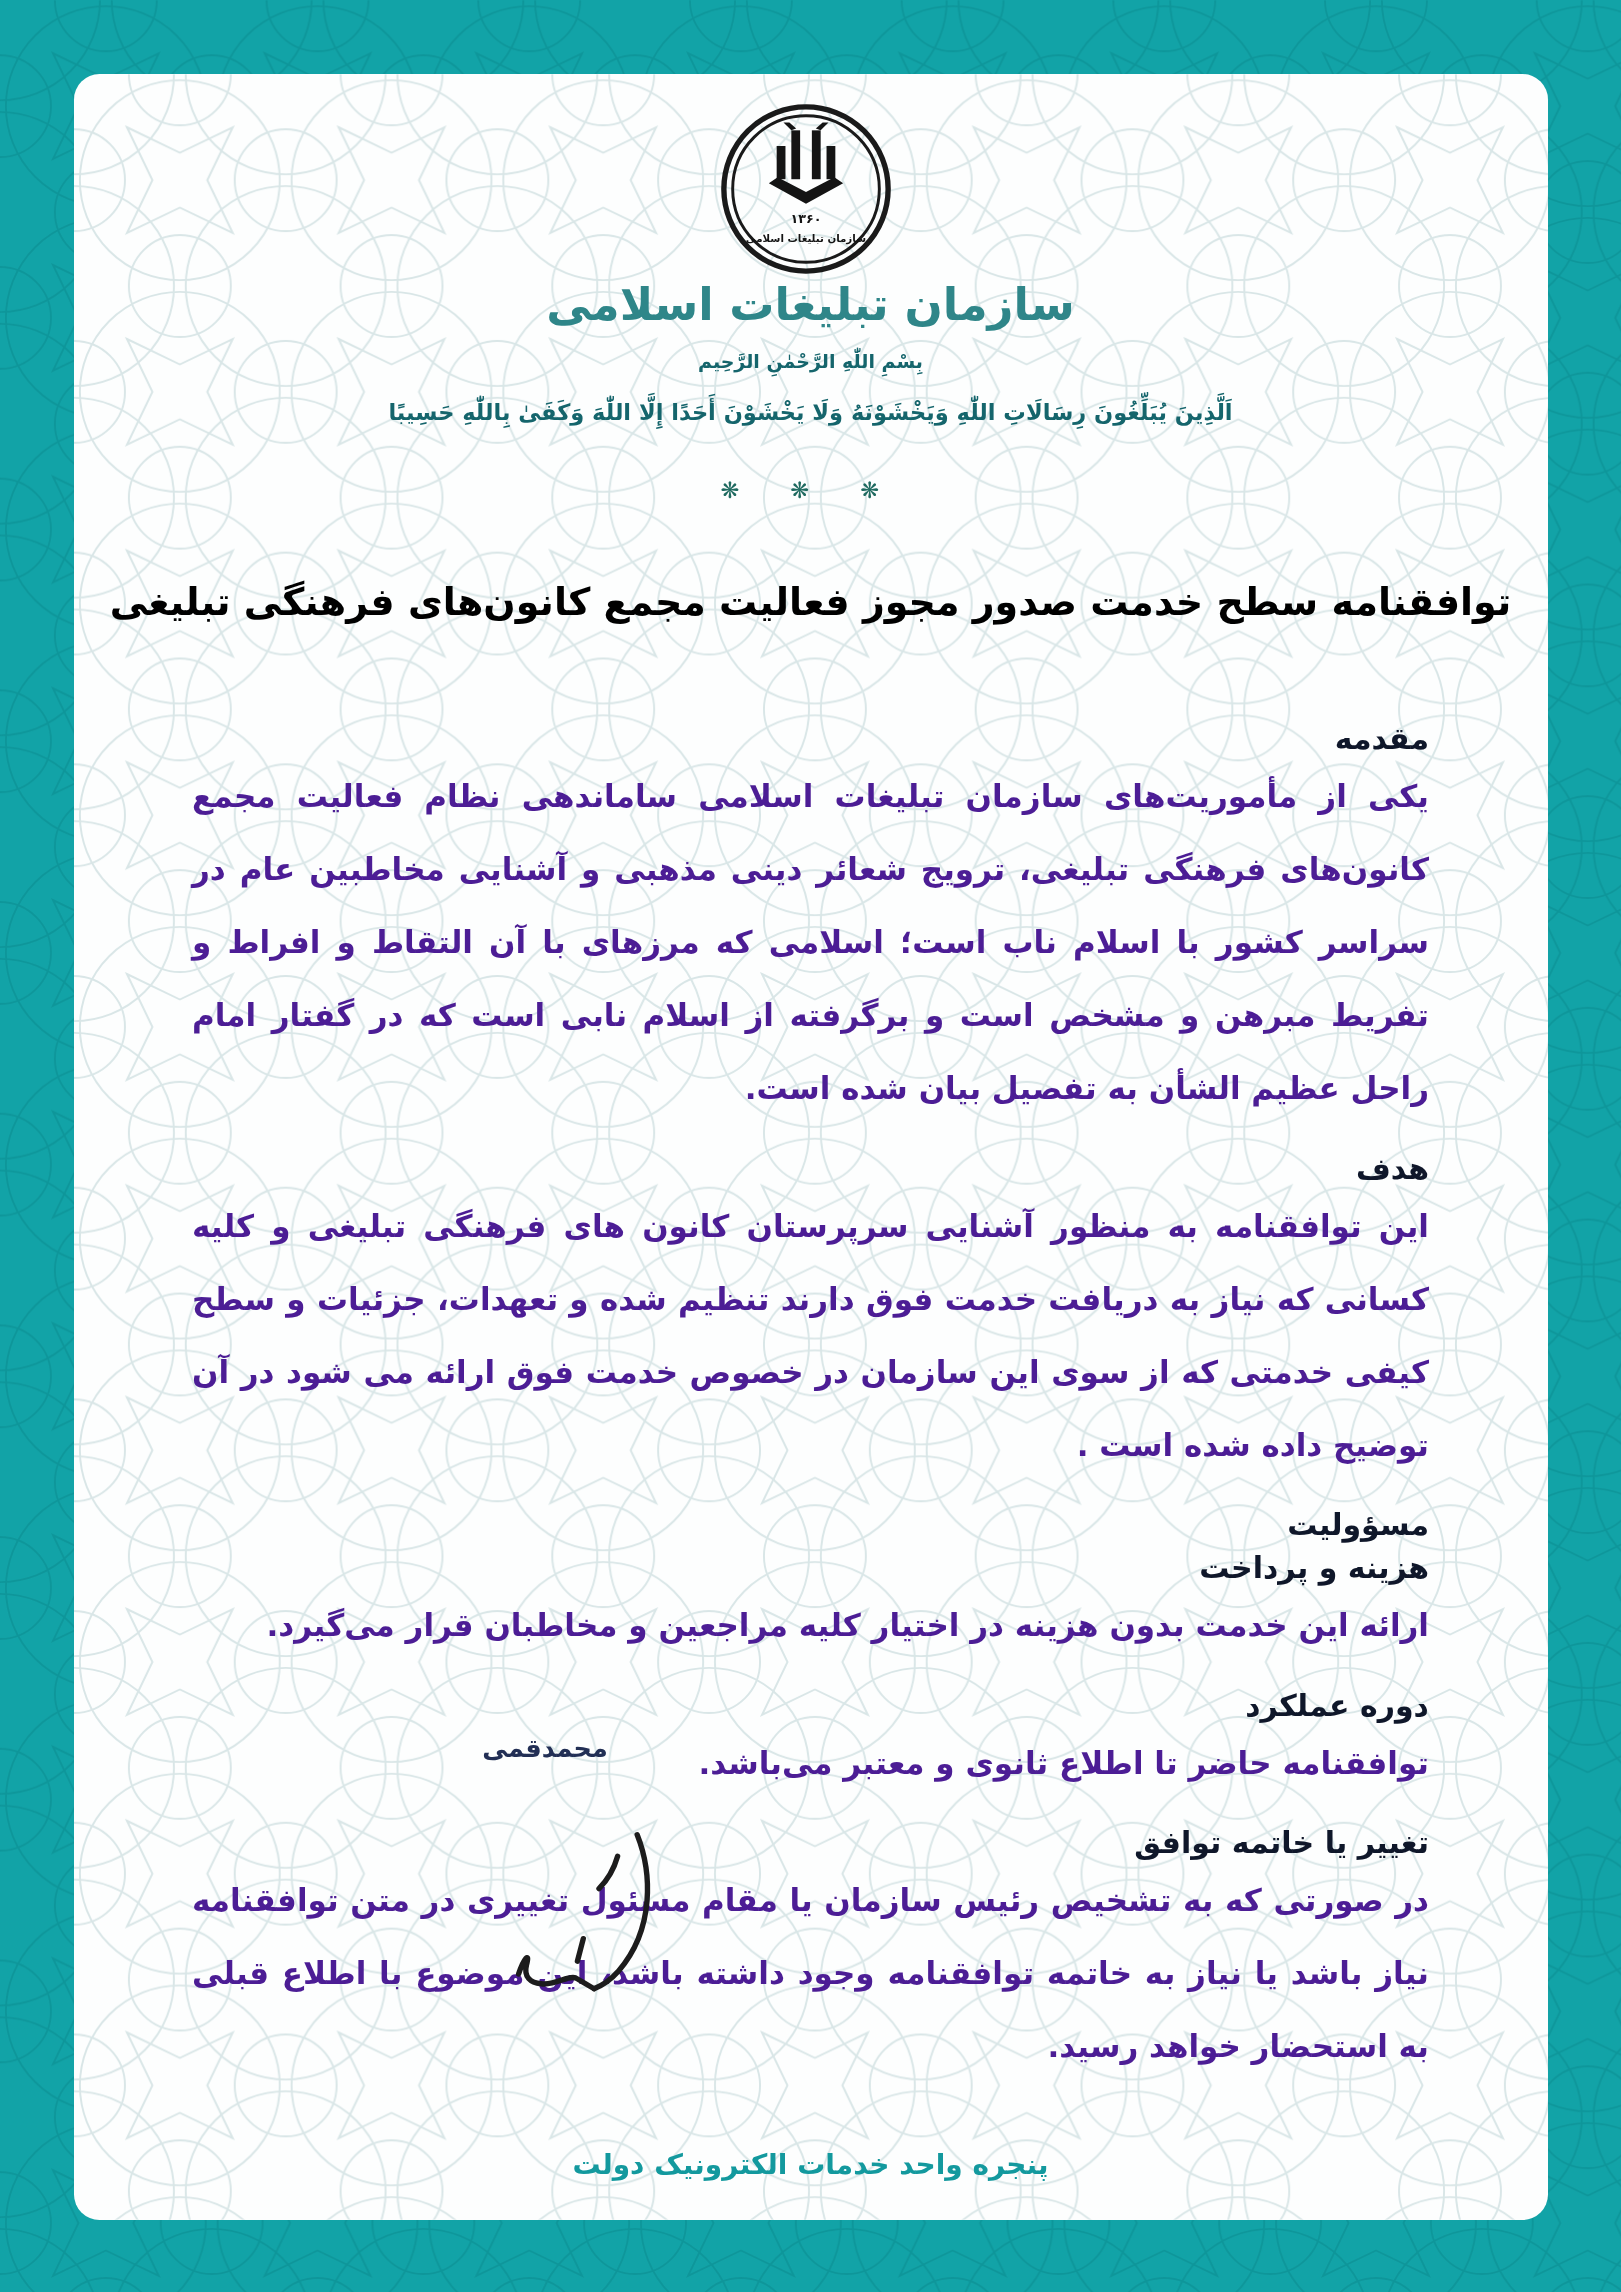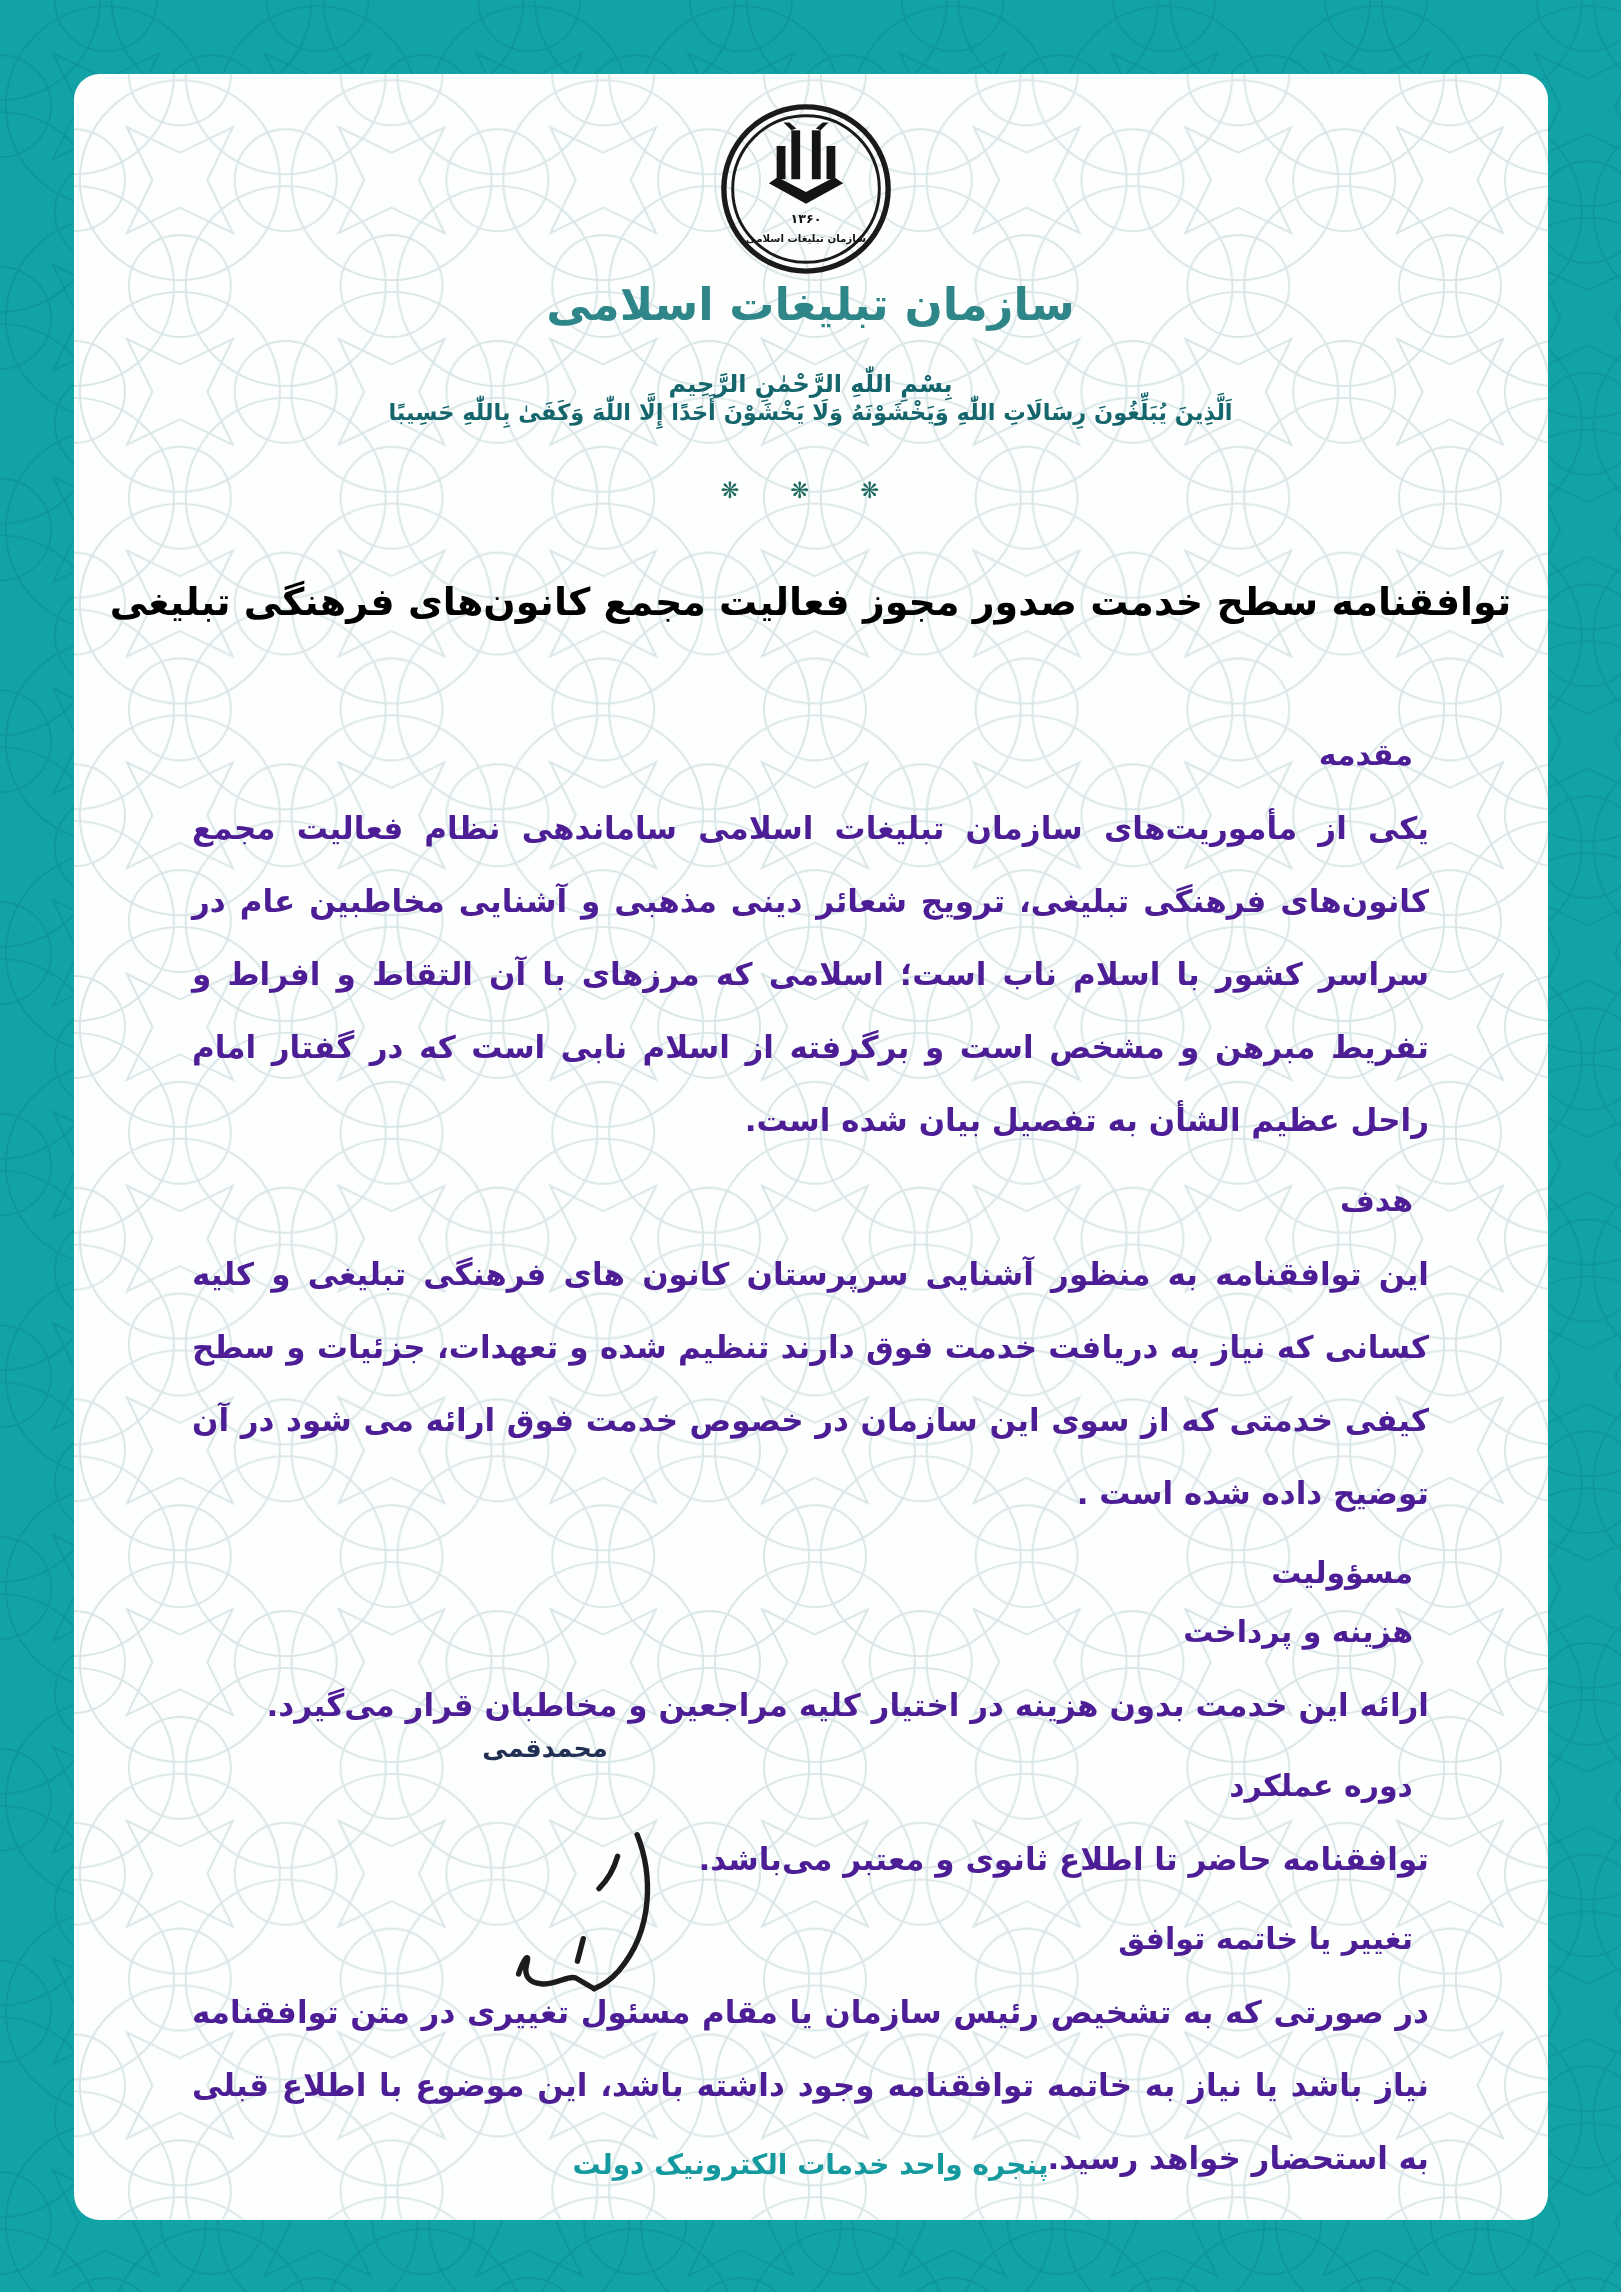--- a/index.html
+++ b/index.html
@@ -16,29 +16,29 @@
   }
   .sheet svg{position:absolute;left:0;top:0;}
   
   .content{position:absolute;left:0;top:0;width:1621px;height:1819px;direction:rtl;}
   .center{position:absolute;left:0;width:1621px;text-align:center;}
   .logo-wrap{position:absolute;left:718px;top:101px;width:176px;height:176px;}
   .calligraphy{
     top:278px;font-size:45px;font-weight:bold;color:#2f8689;
     letter-spacing:1px;
   }
-  .bismillah{top:370px;font-size:24px;font-weight:bold;color:#15656c;}
+  .bismillah{top:350px;font-size:19px;font-weight:bold;color:#15656c;}
   .verse{top:399px;font-size:22.5px;font-weight:bold;color:#15656c;}
   .separator{top:477px;font-size:22.5px;color:#1f6a60;letter-spacing:21.6px;font-weight:bold;}
   .doc-title{top:580px;font-size:38px;font-weight:bold;color:#000000;}
   .sections{
     position:absolute;left:192px;top:717px;width:1237px;direction:rtl;
   }
   .sec-h{
-    margin:16px;font-size:30px;line-height:43px;font-weight:bold;color:#4c1d95;
+    margin:0;font-size:30px;line-height:43px;font-weight:bold;color:#0f172a;
     text-align:right;
   }
   .sec-p{
     margin:0 0 21.6px 0;font-size:31px;line-height:73px;font-weight:bold;color:#4c1d95;
     text-align:justify;text-justify:inter-word;
   }
   .sig-block{position:absolute;left:192px;top:1733px;width:706px;text-align:center;color:#222f55;}
   .sig-name{font-size:25.5px;font-weight:bold;}
   .sig-role{margin-top:35px;font-size:28px;font-weight:bold;}
   .sig-svg{position:absolute;left:495px;top:1825px;}

